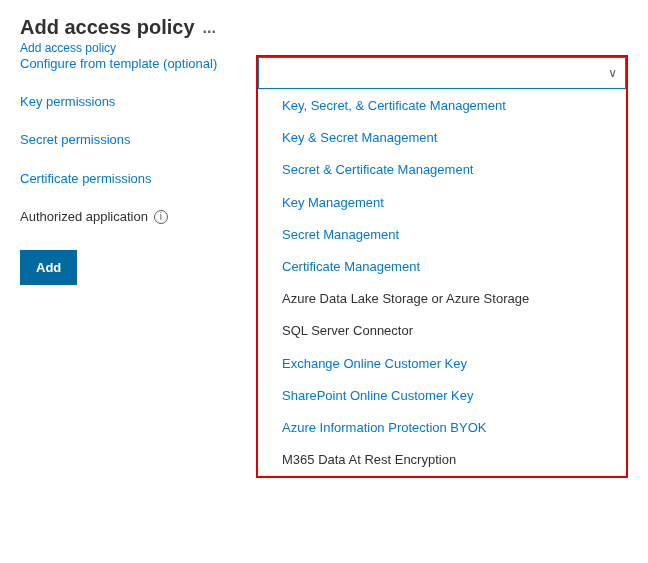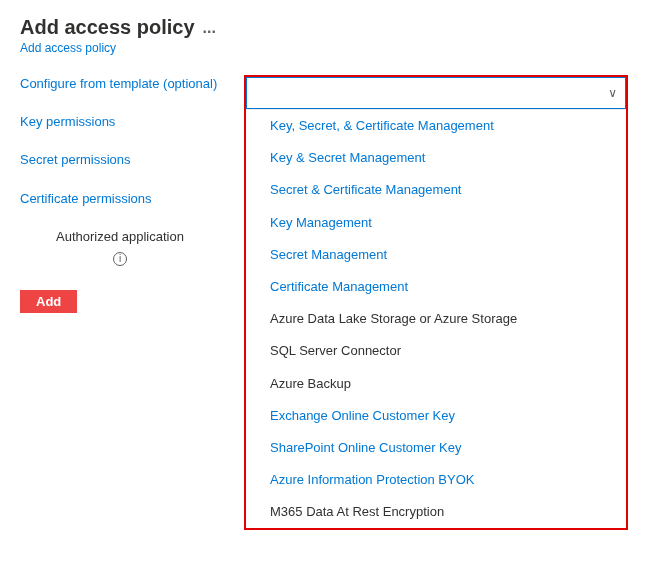--- a/index.html
+++ b/index.html
@@ -38,22 +38,21 @@
 
     .breadcrumb {
       font-size: 12px;
       color: #0078d4;
       margin-top: 2px;
       cursor: pointer;
     }
 
     .content-area {
       display: flex;
-      margin-top: 20px;
-      gap: 24px;
+      gap: 36px;
     }
 
     .left-panel {
       width: 200px;
       flex-shrink: 0;
     }
 
     .field-label {
       font-size: 13px;
       color: #0078d4;
@@ -67,42 +66,41 @@
     }
 
     .field-label-plain {
       font-size: 13px;
       color: #323130;
       margin-bottom: 20px;
       line-height: 1.4;
       display: flex;
       align-items: center;
       gap: 6px;
-      flex-direction: column;
     }
 
     .info-icon {
       width: 14px;
       height: 14px;
       border-radius: 50%;
       border: 1px solid #605e5c;
       display: inline-flex;
       align-items: center;
       justify-content: center;
       font-size: 10px;
       color: #605e5c;
       cursor: pointer;
       flex-shrink: 0;
     }
 
     .add-button {
-      background: #ef4444;
+      background: #0369a1;
       color: #ffffff;
       border: none;
-      padding: 4px 16px;
+      padding: 10px 16px;
       font-size: 13px;
       font-weight: 600;
       cursor: pointer;
       margin-top: 4px;
     }
 
     .right-panel {
       flex: 1;
       border: 2px solid #e00000;
       position: relative;
@@ -188,21 +186,20 @@
       </div>
       <div class="dropdown-list" id="dropdown-list">
       <div class="dropdown-item">Key, Secret, &amp; Certificate Management</div>
           <div class="dropdown-item">Key &amp; Secret Management</div>
           <div class="dropdown-item">Secret &amp; Certificate Management</div>
           <div class="dropdown-item">Key Management</div>
           <div class="dropdown-item">Secret Management</div>
           <div class="dropdown-item">Certificate Management</div>
           <div class="dropdown-item plain">Azure Data Lake Storage or Azure Storage</div>
           <div class="dropdown-item plain">SQL Server Connector</div>
-          <div class="dropdown-item plain">Azure Backup</div>
           <div class="dropdown-item">Exchange Online Customer Key</div>
           <div class="dropdown-item">SharePoint Online Customer Key</div>
           <div class="dropdown-item">Azure Information Protection BYOK</div>
           <div class="dropdown-item plain">M365 Data At Rest Encryption</div>
         </div>
     </div>
 
   </div>
 </div>
 

